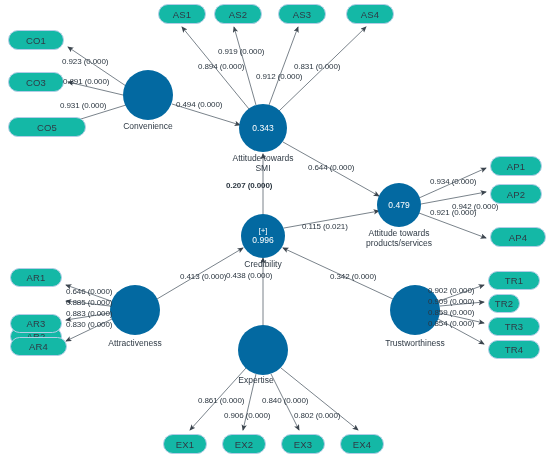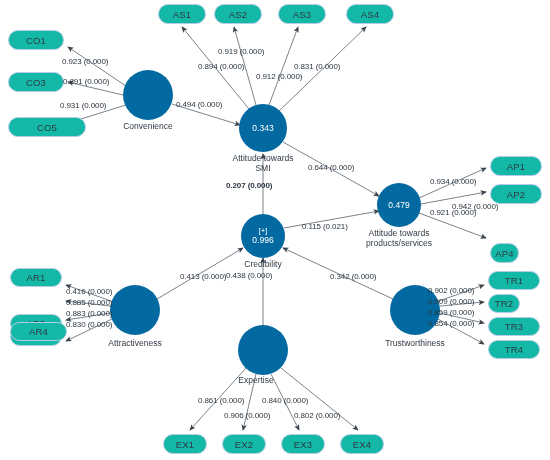--- a/index.html
+++ b/index.html
@@ -118,25 +118,25 @@
   <div id="indicator-layer">
       <div class="indicator" style="left: 8px; top: 30px; width: 56px; height: 20px;">CO1</div>
       <div class="indicator" style="left: 8px; top: 72px; width: 56px; height: 20px;">CO3</div>
       <div class="indicator" style="left: 8px; top: 117px; width: 78px; height: 20px;">CO5</div>
       <div class="indicator" style="left: 158px; top: 4px; width: 48px; height: 20px;">AS1</div>
       <div class="indicator" style="left: 214px; top: 4px; width: 48px; height: 20px;">AS2</div>
       <div class="indicator" style="left: 278px; top: 4px; width: 48px; height: 20px;">AS3</div>
       <div class="indicator" style="left: 346px; top: 4px; width: 48px; height: 20px;">AS4</div>
       <div class="indicator" style="left: 490px; top: 156px; width: 52px; height: 20px;">AP1</div>
       <div class="indicator" style="left: 490px; top: 184px; width: 52px; height: 20px;">AP2</div>
-      <div class="indicator" style="left: 490px; top: 243px; width: 29px; height: 20px;">AP4</div>
+      <div class="indicator" style="left: 490px; top: 227px; width: 56px; height: 20px;">AP4</div>
       <div class="indicator" style="left: 10px; top: 268px; width: 52px; height: 19px;">AR1</div>
       <div class="indicator" style="left: 10px; top: 291px; width: 52px; height: 19px; margin-top: 36px;">AR2</div>
       <div class="indicator" style="left: 10px; top: 314px; width: 52px; height: 19px;">AR3</div>
-      <div class="indicator" style="left: 10px; top: 322px; width: 57px; height: 19px;">AR4</div>
+      <div class="indicator" style="left: 10px; top: 337px; width: 57px; height: 19px;">AR4</div>
       <div class="indicator" style="left: 488px; top: 271px; width: 52px; height: 19px;">TR1</div>
       <div class="indicator" style="left: 488px; top: 294px; width: 32px; height: 19px;">TR2</div>
       <div class="indicator" style="left: 488px; top: 317px; width: 52px; height: 19px;">TR3</div>
       <div class="indicator" style="left: 488px; top: 340px; width: 52px; height: 19px;">TR4</div>
       <div class="indicator" style="left: 163px; top: 434px; width: 44px; height: 20px;">EX1</div>
       <div class="indicator" style="left: 222px; top: 434px; width: 44px; height: 20px;">EX2</div>
       <div class="indicator" style="left: 281px; top: 434px; width: 44px; height: 20px;">EX3</div>
       <div class="indicator" style="left: 340px; top: 434px; width: 44px; height: 20px;">EX4</div>
     </div>
   <div id="construct-layer">
@@ -173,21 +173,21 @@
       <div class="edge-label" style="left: 256px; top: 72px;">0.912 (0.000)</div>
       <div class="edge-label" style="left: 294px; top: 62px;">0.831 (0.000)</div>
       <div class="edge-label" style="left: 176px; top: 100px;">0.494 (0.000)</div>
       <div class="edge-label" style="left: 308px; top: 163px;">0.644 (0.000)</div>
       <div class="edge-label" style="left: 226px; top: 181px; font-weight: bold;">0.207 (0.000)</div>
       <div class="edge-label" style="left: 302px; top: 222px;">0.115 (0.021)</div>
       <div class="edge-label" style="left: 430px; top: 177px;">0.934 (0.000)</div>
       <div class="edge-label" style="left: 452px; top: 190px; margin-top: 12px;">0.942 (0.000)</div>
       <div class="edge-label" style="left: 430px; top: 208px;">0.921 (0.000)</div>
       <div class="edge-label" style="left: 180px; top: 272px;">0.413 (0.000)</div>
-      <div class="edge-label" style="left: 66px; top: 287px;">0.416 (0.000)</div>
+      <div class="edge-label" style="left: 66px; top: 287px;">0.646 (0.000)</div>
       <div class="edge-label" style="left: 66px; top: 298px;">0.885 (0.000)</div>
       <div class="edge-label" style="left: 66px; top: 309px;">0.883 (0.000)</div>
       <div class="edge-label" style="left: 66px; top: 320px;">0.830 (0.000)</div>
       <div class="edge-label" style="left: 330px; top: 272px;">0.342 (0.000)</div>
       <div class="edge-label" style="left: 428px; top: 286px;">0.902 (0.000)</div>
       <div class="edge-label" style="left: 428px; top: 297px;">0.909 (0.000)</div>
       <div class="edge-label" style="left: 428px; top: 308px;">0.859 (0.000)</div>
       <div class="edge-label" style="left: 428px; top: 319px;">0.854 (0.000)</div>
       <div class="edge-label" style="left: 226px; top: 271px;">0.438 (0.000)</div>
       <div class="edge-label" style="left: 198px; top: 396px;">0.861 (0.000)</div>

